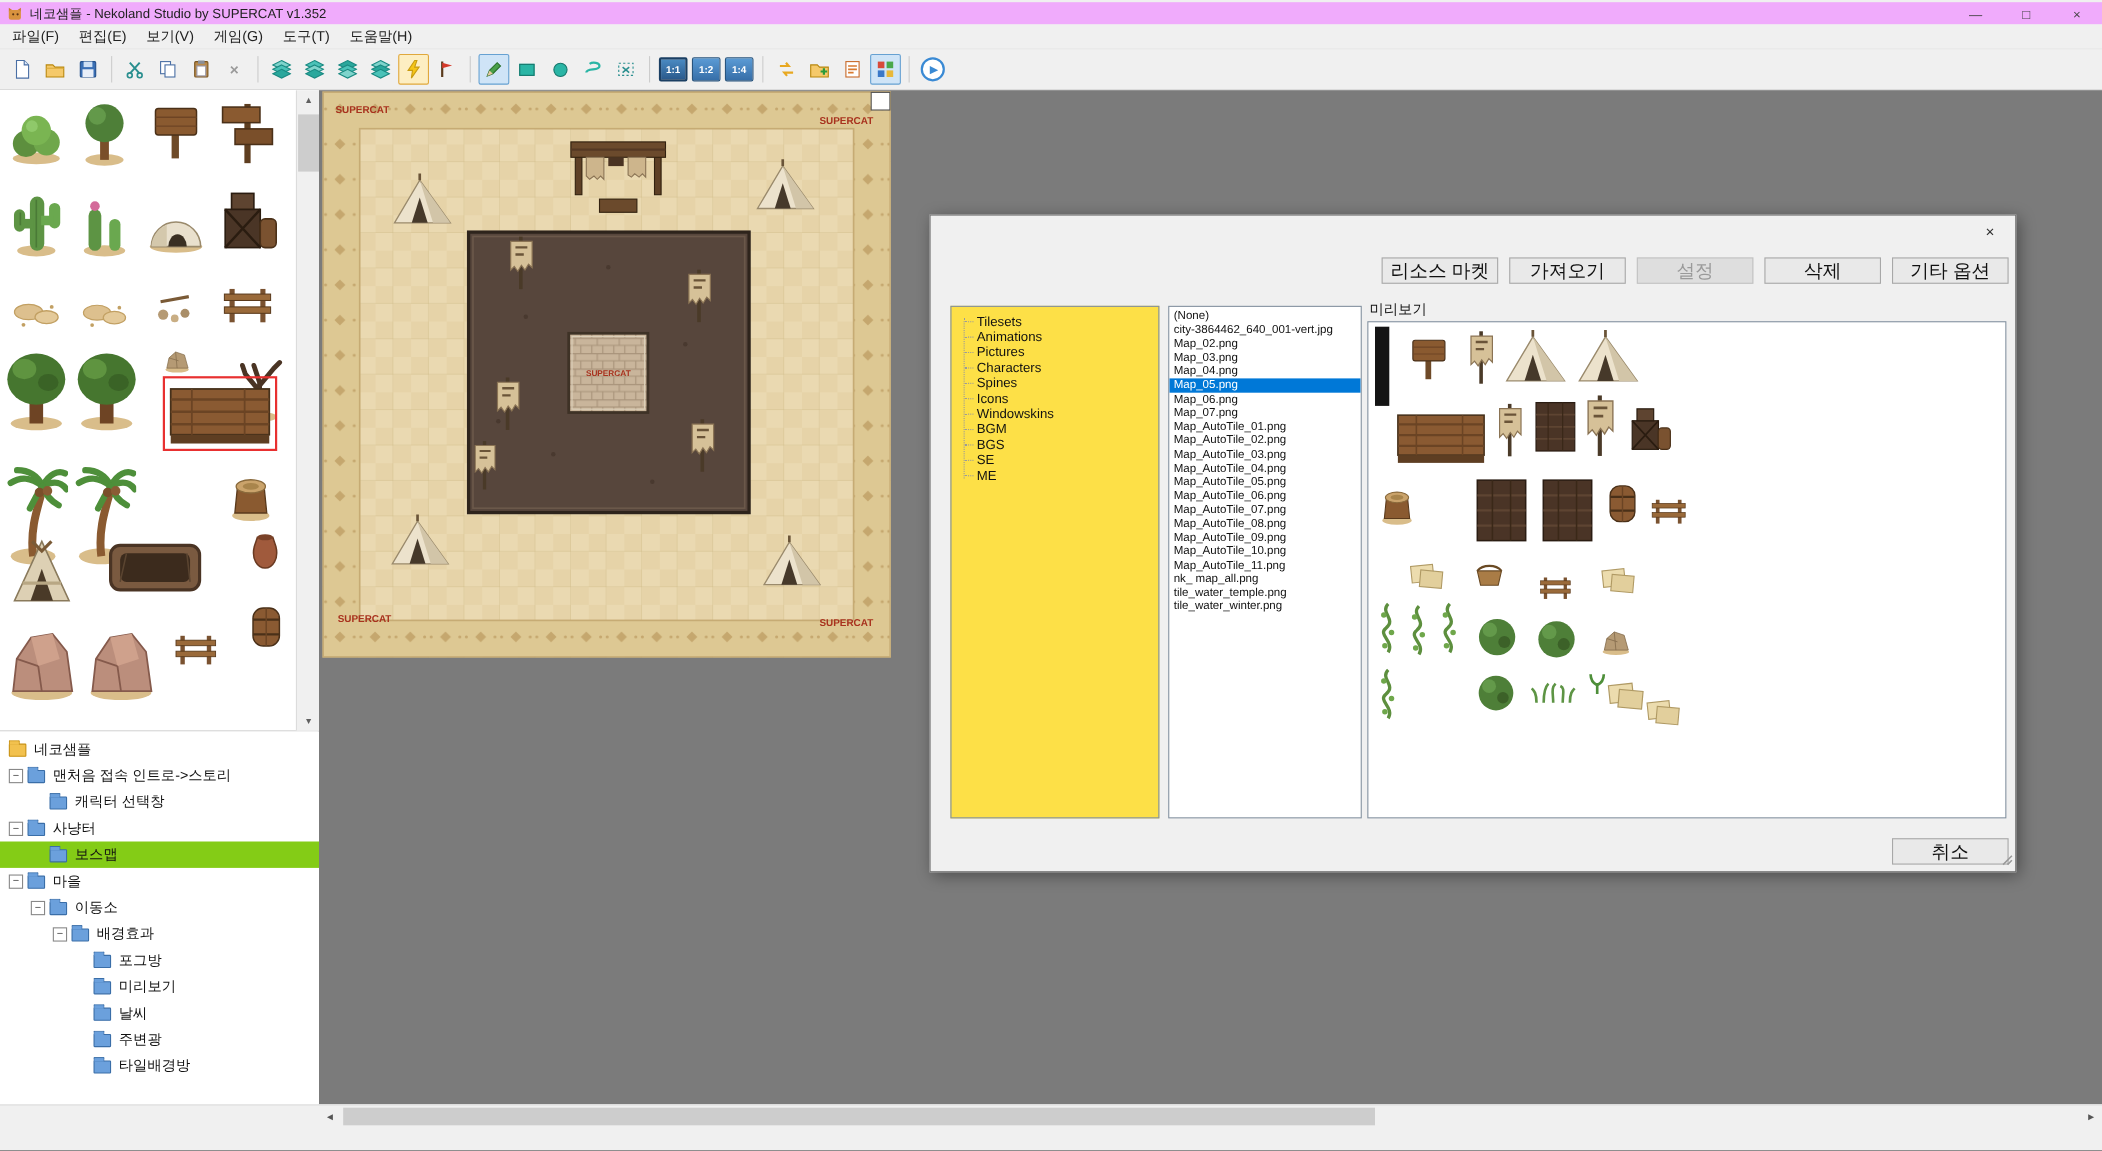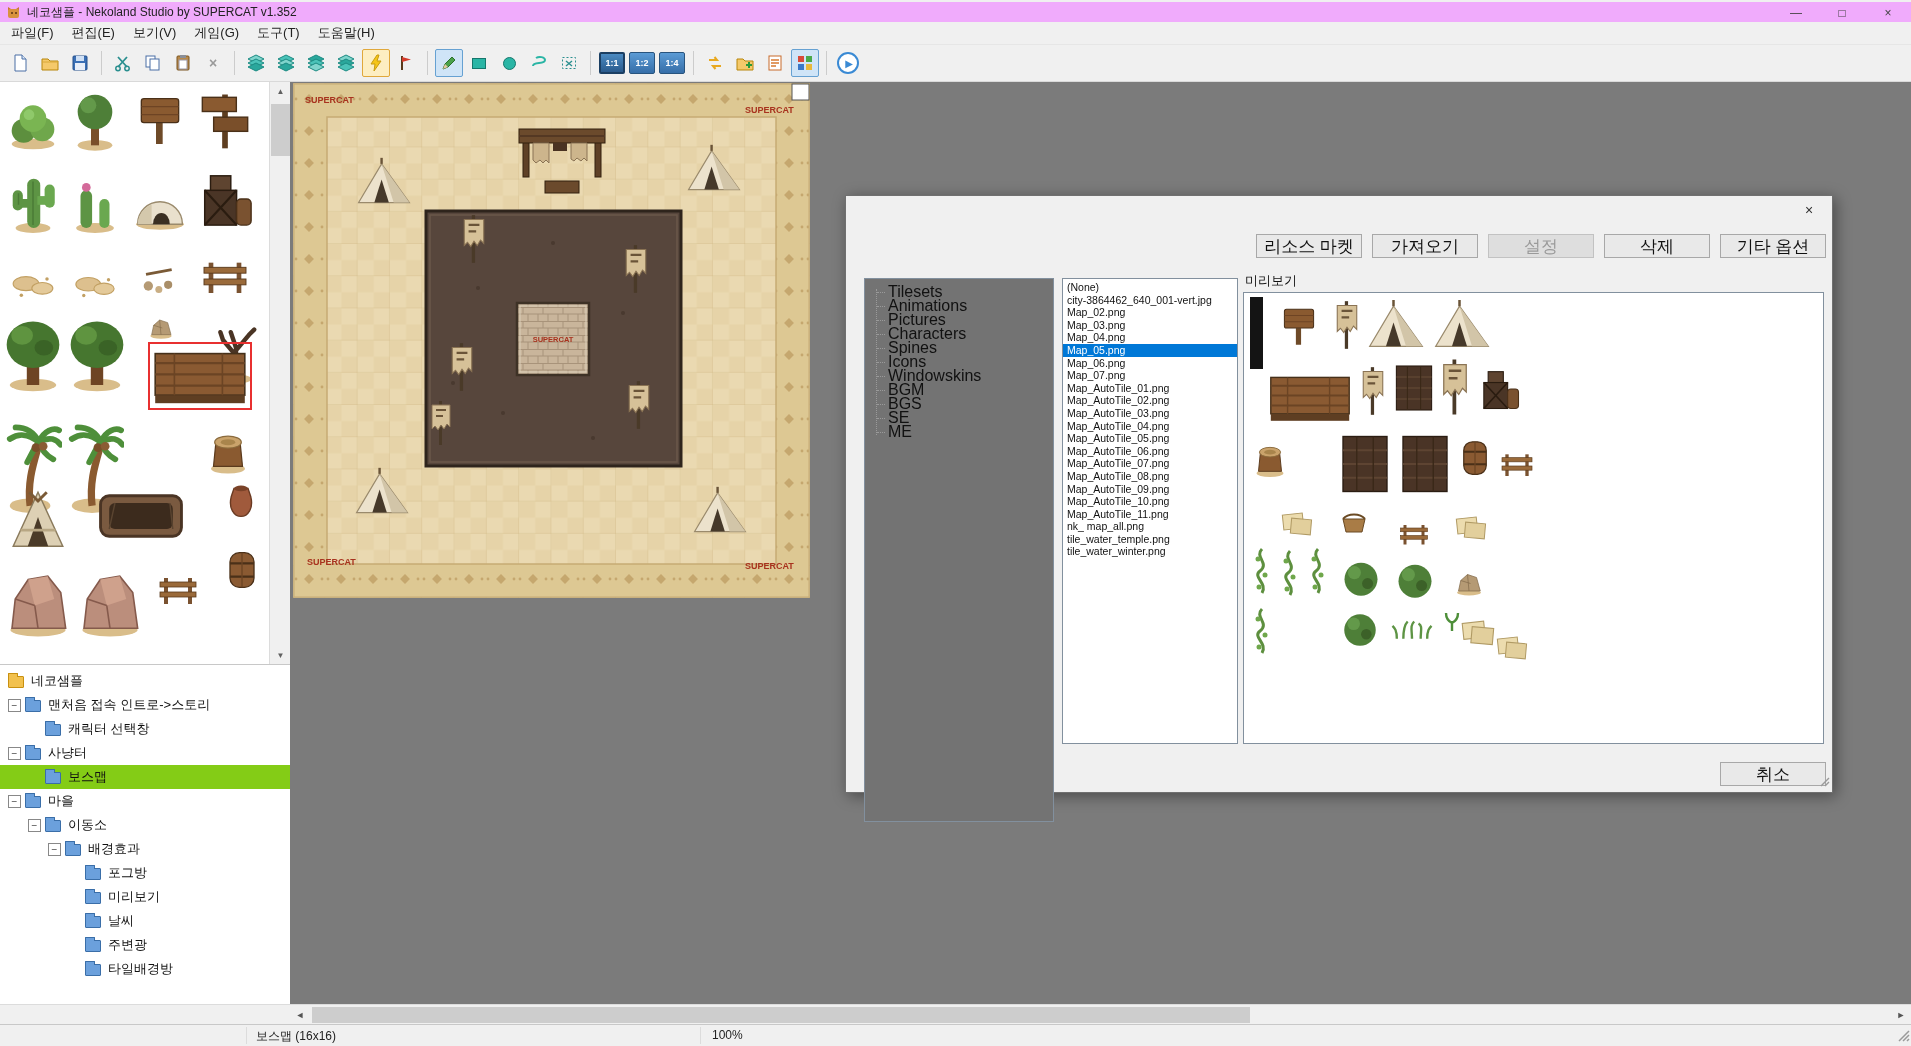--- a/index.html
+++ b/index.html
@@ -61,21 +61,21 @@
 #statusbar .sb{position:absolute;top:3px}
 .sbsep{position:absolute;top:2px;width:1px;height:17px;background:#dcdcdc}
 #resizegrip{position:absolute;right:1px;bottom:1px}
 
 
 #dialog{position:absolute;left:845px;top:195px;width:988px;height:598px;background:#f0f0f0;border:1px solid #707070;box-shadow:3px 3px 14px rgba(0,0,0,.4);z-index:50}
 #dlg-title{position:absolute;left:0;top:0;width:100%;height:28px;display:flex;align-items:center;padding-left:14px;font-size:13px;color:#000;background:linear-gradient(#ffffff,#f3f3f3)}
 #dlg-close{position:absolute;right:8px;top:3px;width:30px;height:22px;display:flex;align-items:center;justify-content:center;font-size:14px;color:#333}
 .dlgbtn{position:absolute;height:24px;width:106px;background:#e9e9e9;border:1px solid #a8a8a8;font-size:17px;color:#111;display:flex;align-items:center;justify-content:center}
 .dlgbtn.disabled{color:#9a9a9a;background:#dedede;border-color:#c2c2c2}
-#cat-box{position:absolute;left:18px;top:82px;width:190px;height:544px;background:#737373;border:1px solid #82909e;padding:6px 0 0 4px;font-size:16px}
+#cat-box{position:absolute;left:18px;top:82px;width:190px;height:466px;background:#fde047;border:1px solid #82909e;padding:6px 0 0 4px;font-size:12px}
 #cat-inner{position:relative;height:100%}
 #cat-inner::before{content:"";position:absolute;left:7px;top:4px;height:146px;border-left:1px dotted #9a9a9a}
 .cat-row{display:flex;align-items:center;height:14px}
 .cat-dash{width:8px;border-top:1px dotted #9a9a9a;margin:0 3px 0 8px;flex:none}
 #file-box{position:absolute;left:216px;top:82px;width:176px;height:466px;background:#fff;border:1px solid #82909e;padding:2px 0;font-size:10.5px;overflow:hidden}
 .file-row{height:12.6px;line-height:12.6px;padding-left:4px;white-space:nowrap}
 .file-row.selected{background:#0078d7;color:#fff}
 #pv-label{position:absolute;left:399px;top:76px;font-size:13px;color:#111}
 #pv-box{position:absolute;left:397px;top:96px;width:581px;height:452px;background:#fff;border:1px solid #82909e;overflow:hidden}
 svg.pv{position:absolute}
@@ -742,29 +742,20 @@
       <rect x="252" y="98" width="34" height="12" fill="#6b4a2c" stroke="#32210f"></rect>
       <rect x="499" y="1" width="17" height="16" fill="#ffffff" stroke="#555"></rect>
     </svg>
   </div>
   <div id="cv-scroll">
     <div class="cvbtn" style="left:0">◄</div>
     <div id="cv-thumb"></div>
     <div class="cvbtn" style="right:0">►</div>
   </div>
 
-  <div id="statusbar">
-    <div class="sbsep" style="left:246px"></div>
-    <span class="sb" style="left:256px">보스맵 (16x16)</span>
-    <div class="sbsep" style="left:700px"></div>
-    <span class="sb" style="left:712px">100%</span>
-    <span id="resizegrip"><svg width="14" height="14">
-          <path d="M13 3 L3 13 M13 7 L7 13 M13 11 L11 13" stroke="#9a9a9a" stroke-width="1.5"></path>
-        </svg></span>
-  </div>
 
   <div id="dialog">
     <div id="dlg-close">×</div>
     <div class="dlgbtn" style="left:410px;top:38px">리소스 마켓</div>
     <div class="dlgbtn" style="left:526px;top:38px">가져오기</div>
     <div class="dlgbtn disabled" style="left:642px;top:38px">설정</div>
     <div class="dlgbtn" style="left:758px;top:38px">삭제</div>
     <div class="dlgbtn" style="left:874px;top:38px">기타 옵션</div>
 
     <div id="cat-box">

